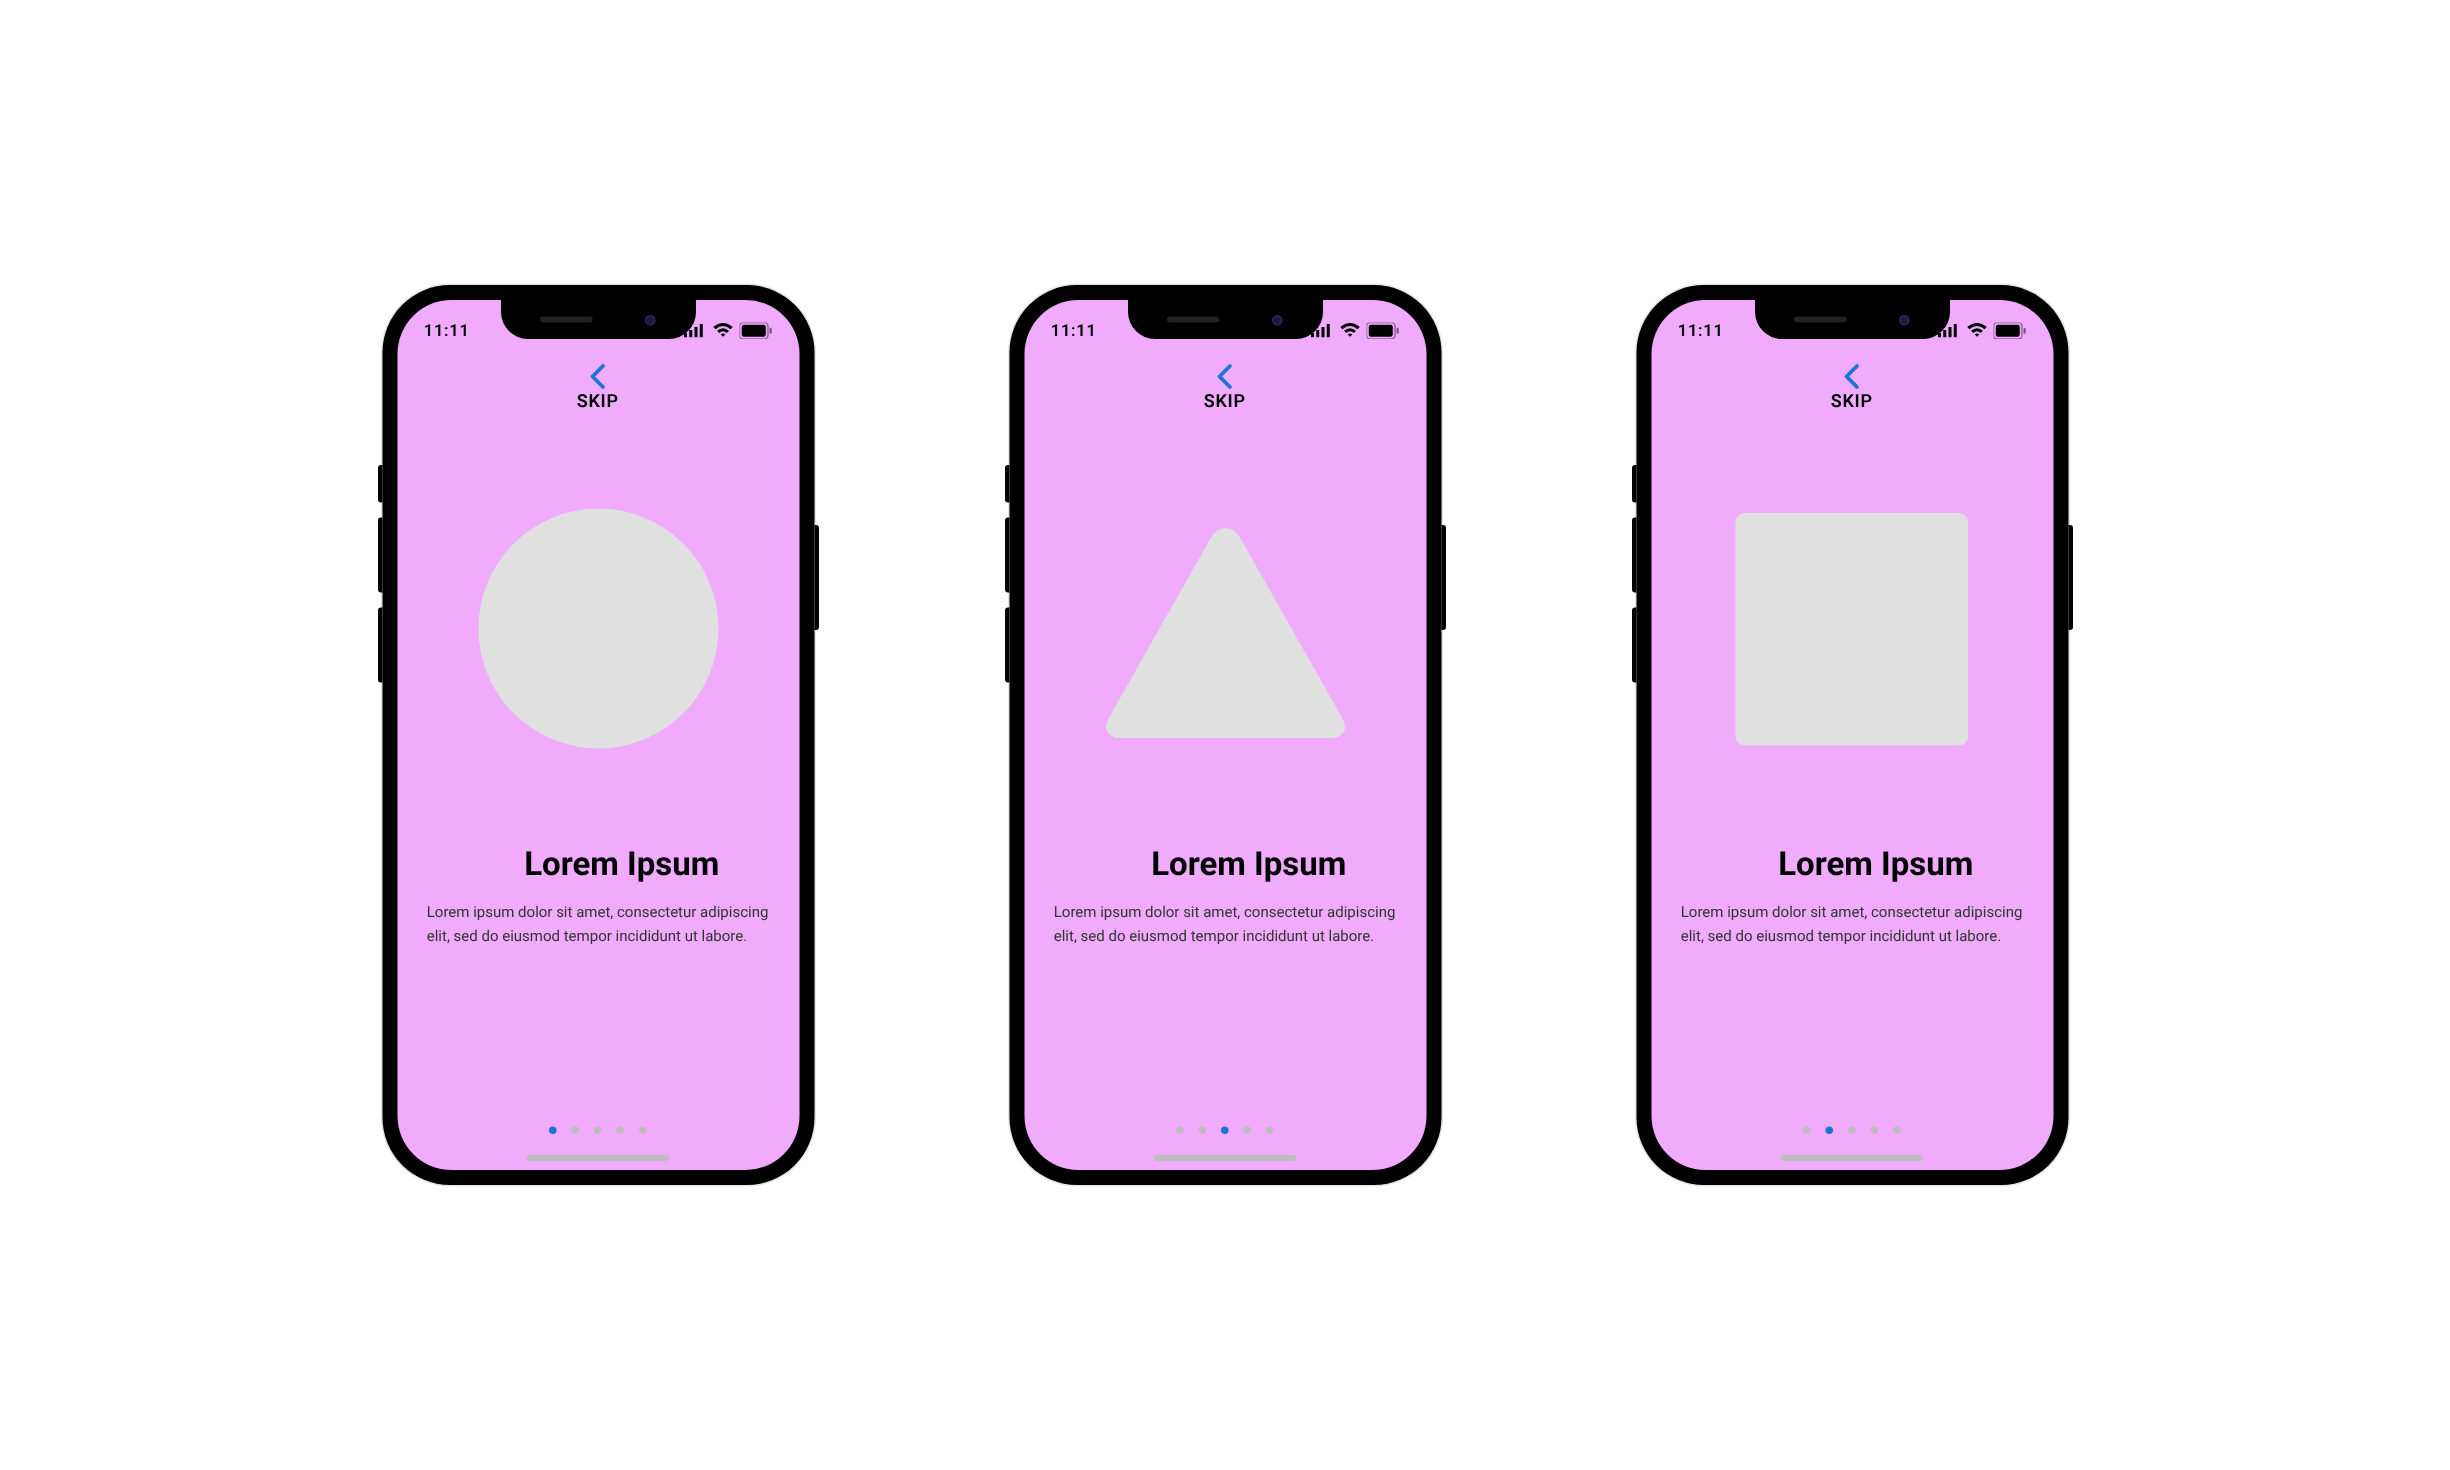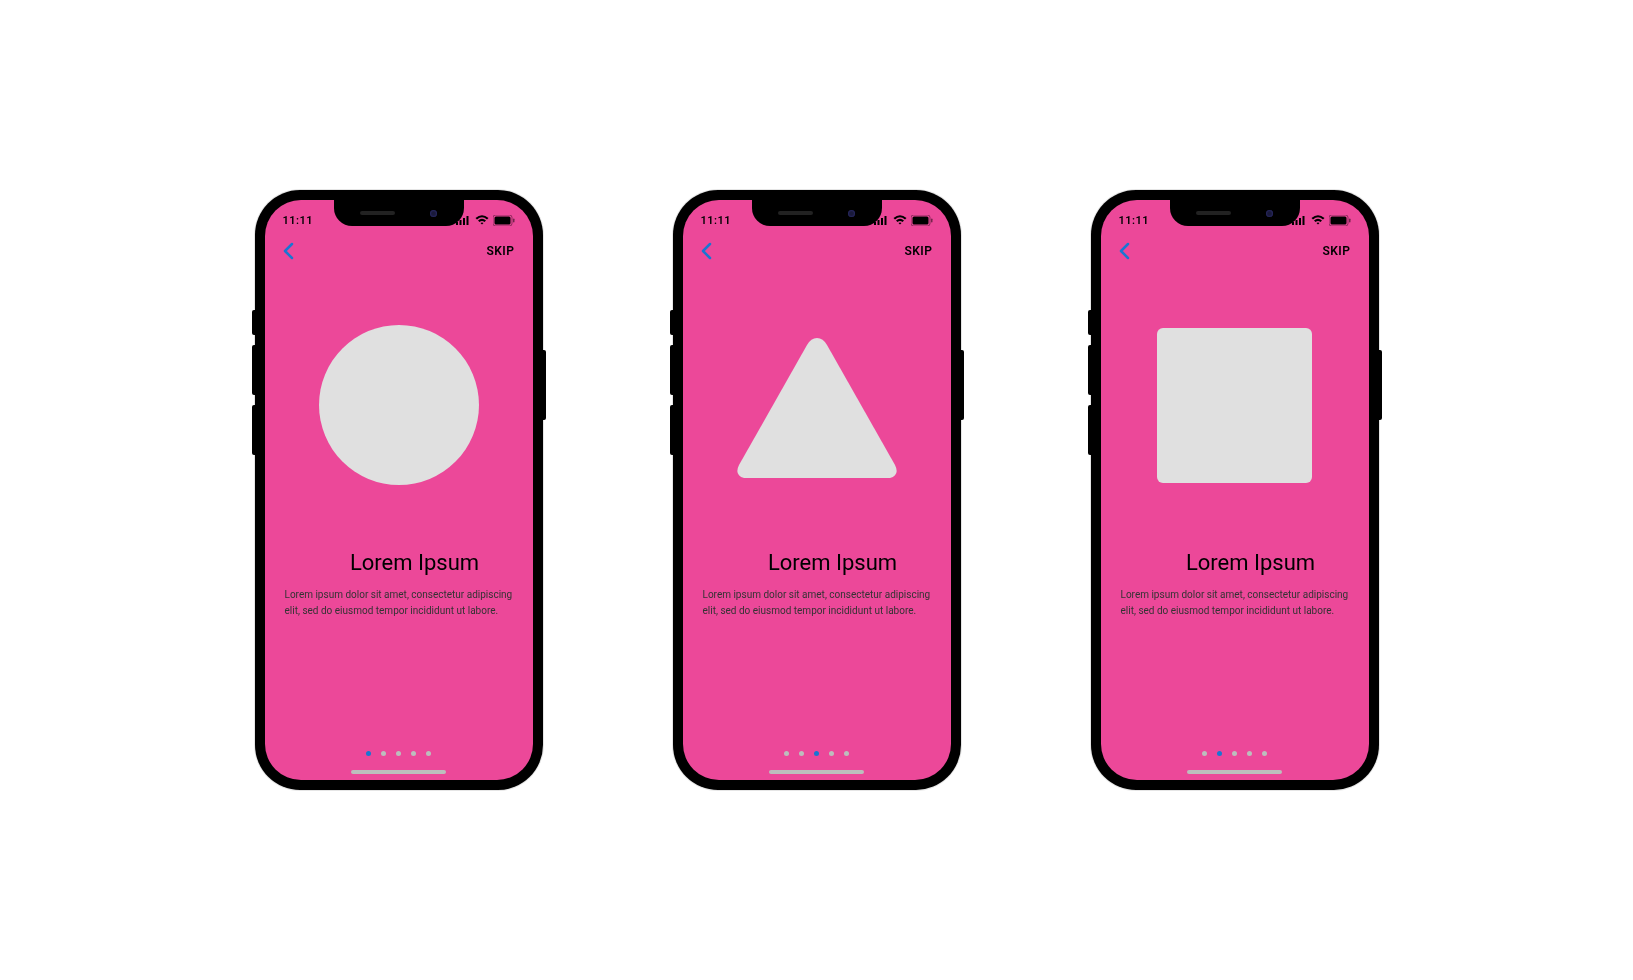--- a/index.html
+++ b/index.html
@@ -51,21 +51,21 @@
       right: -3px;
       top: 160px;
       width: 3px;
       height: 70px;
       background: #000;
       border-radius: 0 2px 2px 0;
     }
     .screen {
       width: 100%;
       height: 100%;
-      background: #ec4899;
+      background: #f0abfc;
       border-radius: 36px;
       overflow: hidden;
       position: relative;
       display: flex;
       flex-direction: column;
     }
     .notch {
       position: absolute;
       top: 0;
       left: 50%;
@@ -111,20 +111,21 @@
       gap: 4px;
     }
     .signal-icon, .wifi-icon, .battery-icon {
       display: inline-flex;
     }
     .nav-bar {
       display: flex;
       justify-content: space-between;
       align-items: center;
       padding: 10px 18px;
+      flex-direction: column;
     }
     .back-btn {
       color: #1976d2;
       font-size: 20px;
       cursor: pointer;
       display: flex;
       align-items: center;
     }
     .skip-btn {
       font-size: 12px;
@@ -155,21 +156,21 @@
       border-radius: 50%;
     }
     .shape-square {
       width: 155px;
       height: 155px;
       background: #e0e0e0;
       border-radius: 6px;
     }
     .title {
       font-size: 22px;
-      font-weight: 400;
+      font-weight: 700;
       margin-bottom: 12px;
       color: #000;
       margin-left: 32px;
     }
     .description {
       font-size: 10px;
       line-height: 1.6;
       color: #333;
       max-width: 250px;
     }

